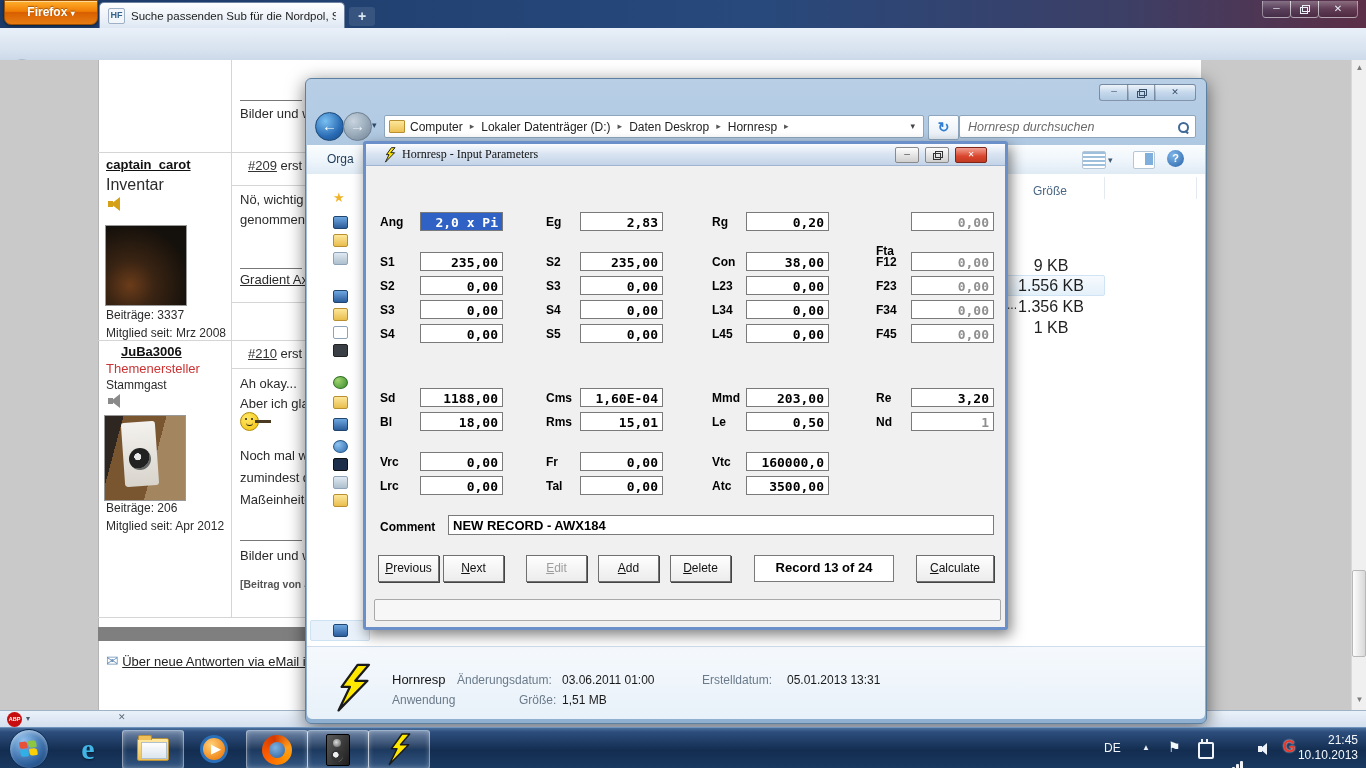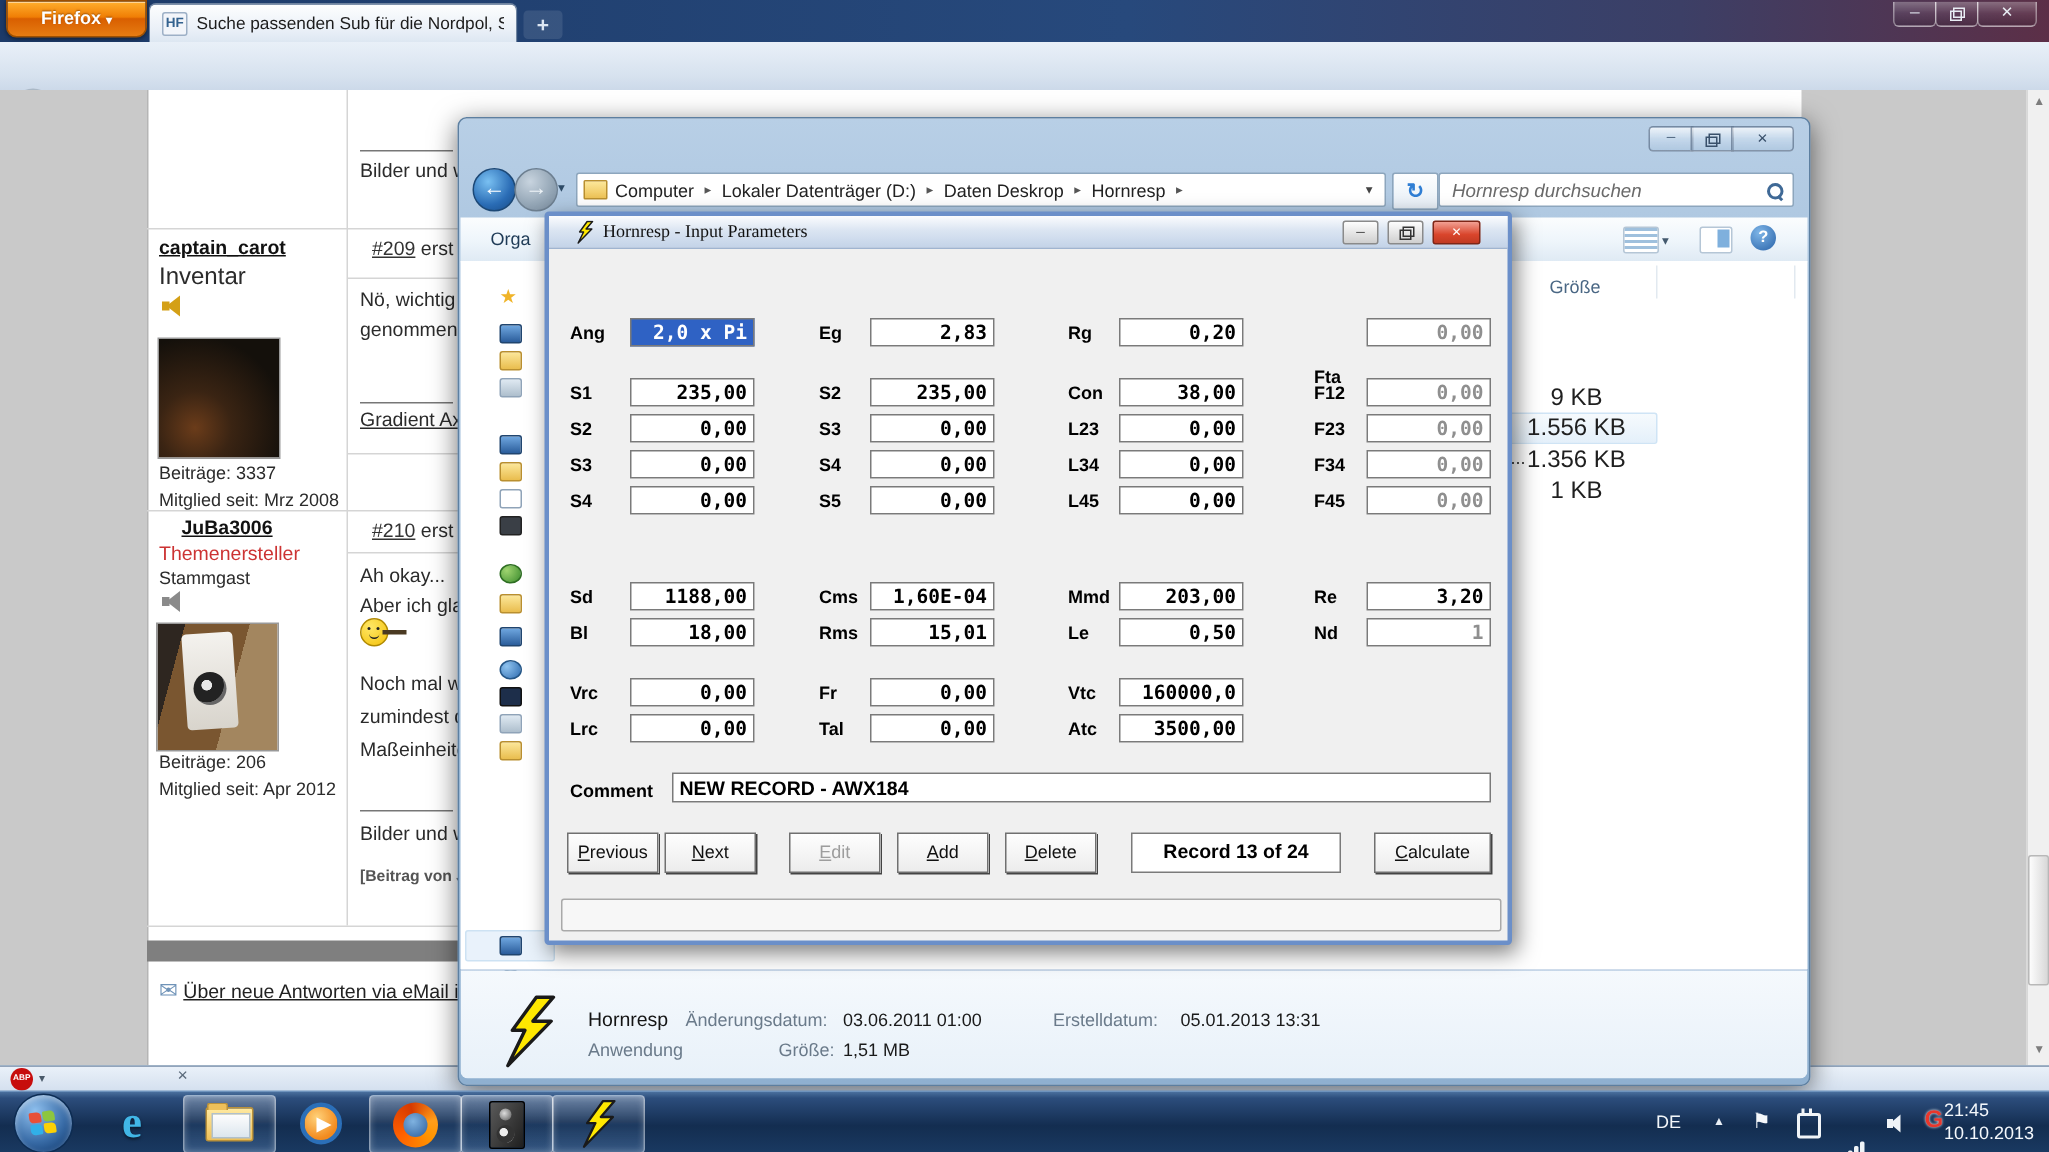--- a/index.html
+++ b/index.html
@@ -221,21 +221,21 @@
   #tray-up{position:absolute;left:1142px;top:16px;font-size:8px;color:#e8eef5;}
   #tray-flag{position:absolute;left:1168px;top:12px;font-size:14px;color:#f5f8fb;}
   #tray-plug{position:absolute;left:1198px;top:14px;width:12px;height:13px;border:2px solid #f0f4f8;border-radius:2px;}
   #tray-plug::before{content:"";position:absolute;left:1px;top:-5px;width:2px;height:4px;background:#f0f4f8;box-shadow:5px 0 0 #f0f4f8;}
   #tray-bars{position:absolute;left:1228px;top:45px;}
   #tray-bars span{position:absolute;bottom:0;width:3px;background:#f0f4f8;border-radius:1px;}
   #tray-spk{position:absolute;left:1258px;top:14px;color:#f0f4f8;}
   #tray-spk::before{content:"";position:absolute;left:0;top:4px;width:4px;height:6px;background:#f0f4f8;}
   #tray-spk::after{content:"";position:absolute;left:2px;top:1px;border-right:7px solid #f0f4f8;border-top:6px solid transparent;border-bottom:6px solid transparent;}
   #tray-g{position:absolute;left:1283px;top:10px;font-size:16px;font-weight:900;color:#e8372c;text-shadow:0 0 2px #fff;}
-  #tray-clock{position:absolute;left:1296px;top:5px;width:62px;text-align:left;font-size:12px;color:#f4f8fc;line-height:15px;}
+  #tray-clock{position:absolute;left:1296px;top:5px;width:62px;text-align:right;font-size:12px;color:#f4f8fc;line-height:15px;}
 </style>
 </head>
 <body>
 
 <div id="screen">
 
   <div id="ff-titlebar" class="abs">
     <div id="ff-appbtn" class="abs">
       <span>Firefox</span>
       <span class="gl gl-dd" style="font-size:8px;"></span>

